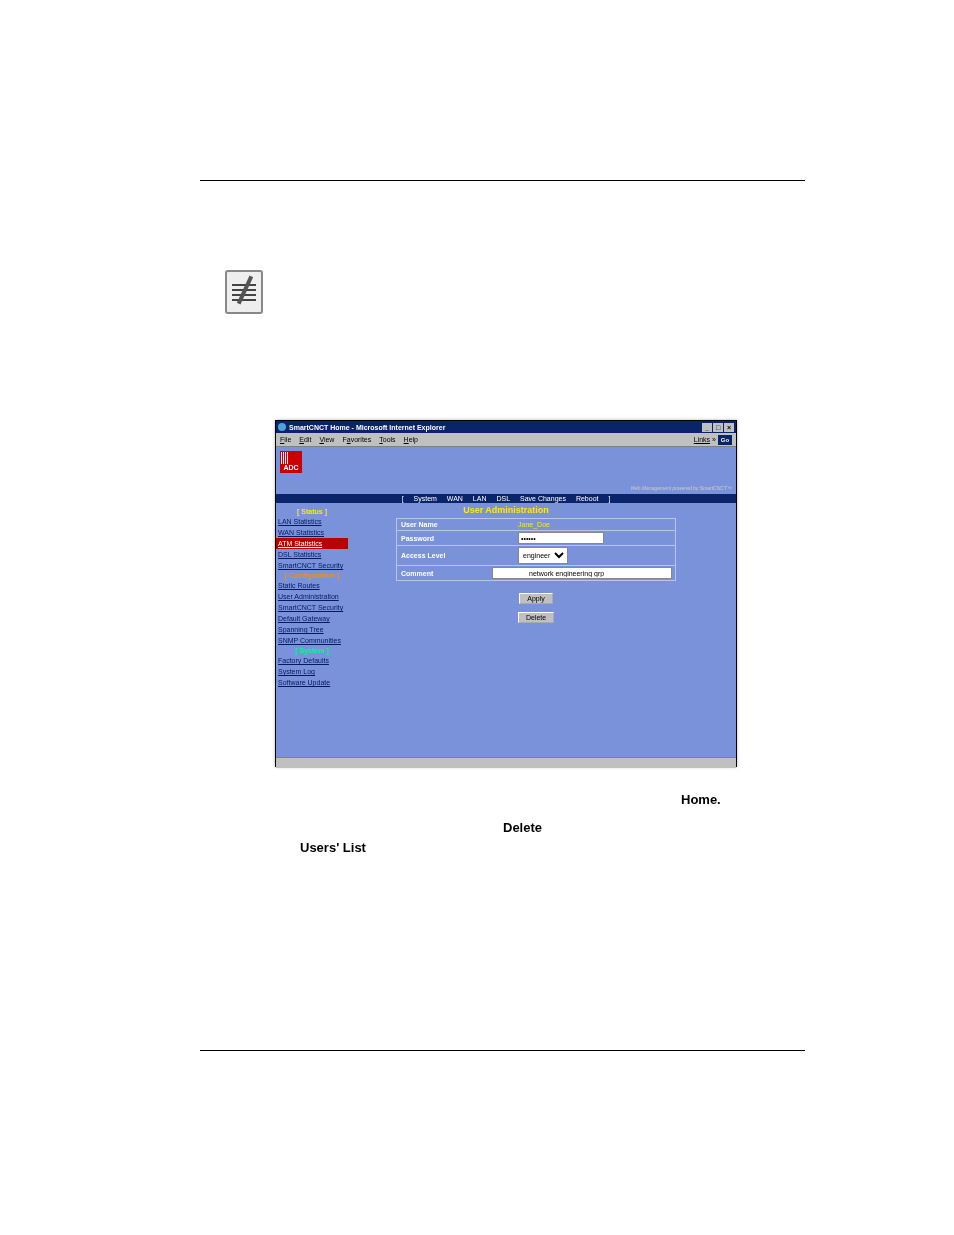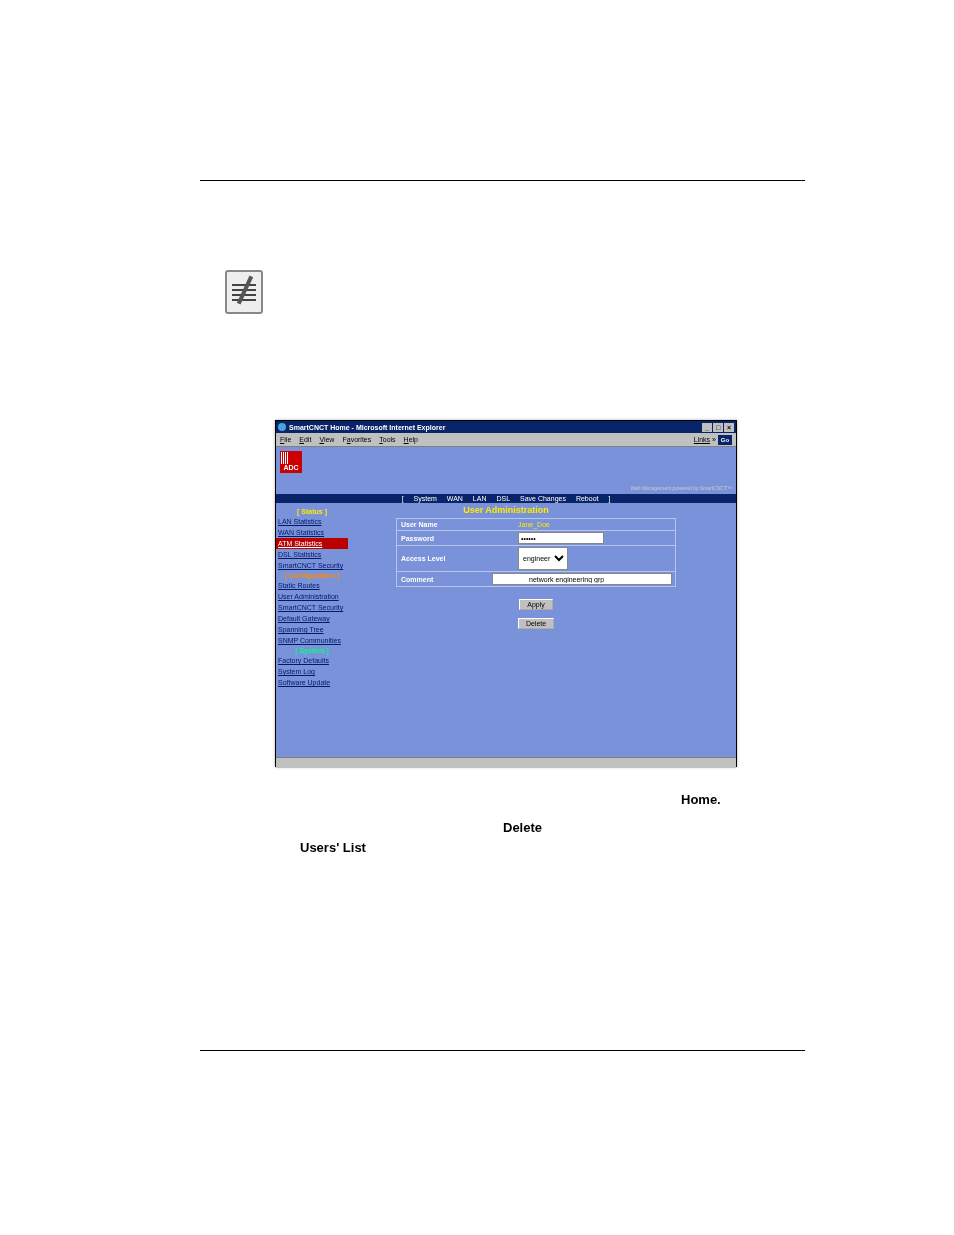--- a/index.html
+++ b/index.html
@@ -260,21 +260,21 @@
     padding: 0 2px;
     border: 1px solid #888;
     background: #fff;
     width: 80px;
     height: 10px;
   }
   .frow select {
     font-size: 7px;
     border: 1px solid #888;
     background: #fff;
-    height: 23px;
+    height: 17px;
   }
   .btn-row { text-align:center; margin-top:12px; }
   .btn {
     font-size: 7px;
     padding: 1px 7px;
     background: #c0c0c0;
     border: 1px outset #fff;
   }
 </style>
 </head>

